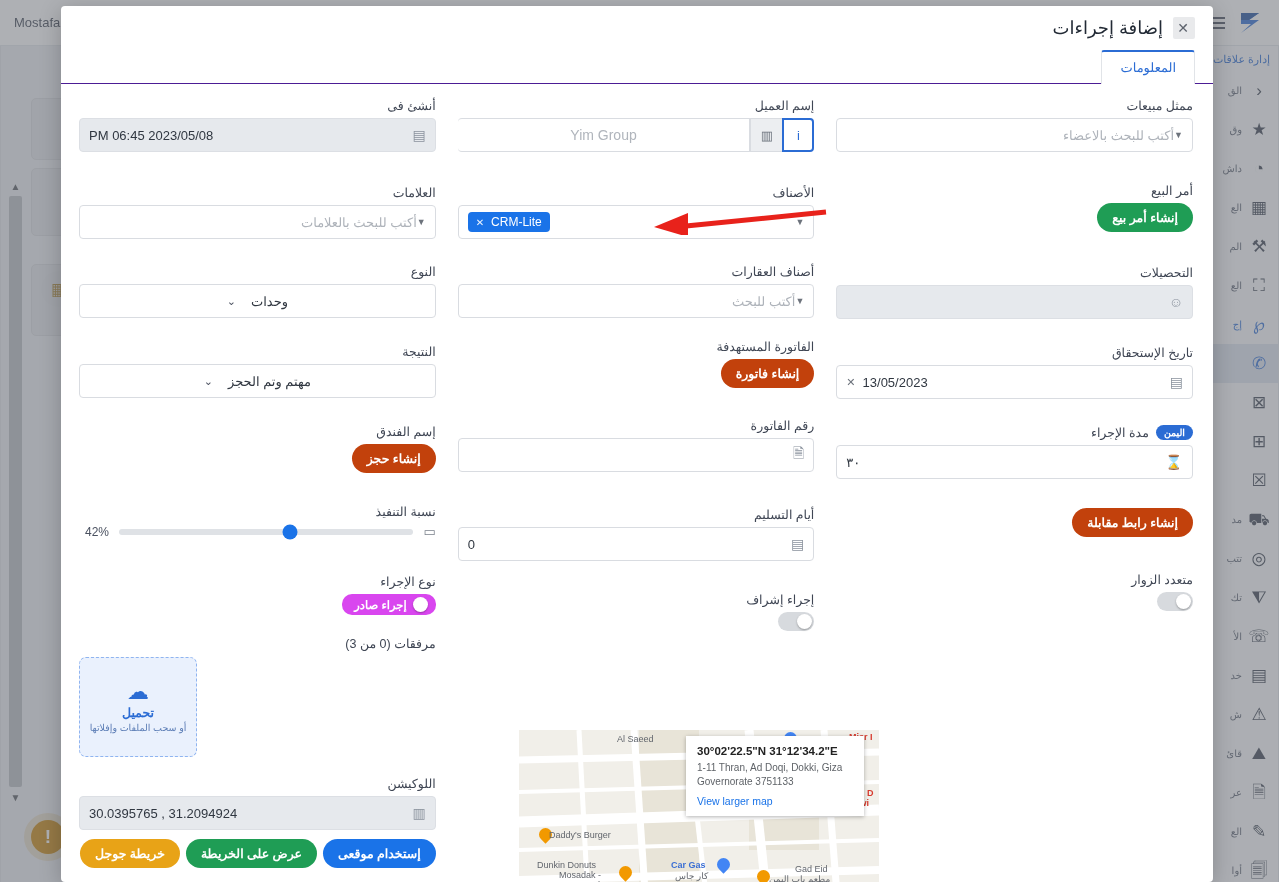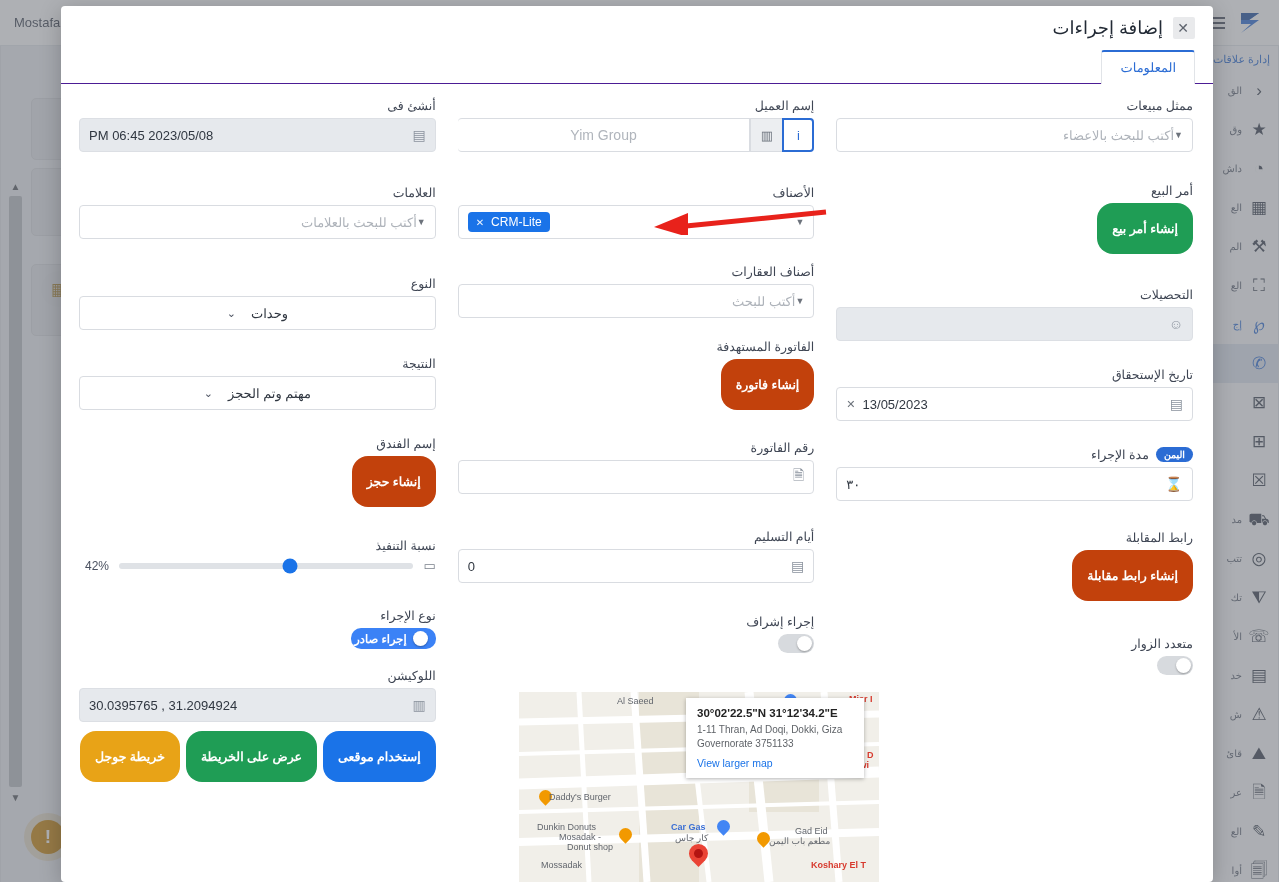--- a/index.html
+++ b/index.html
@@ -146,21 +146,21 @@
     border-radius:0 4px 4px 0;
   }
   .customer-input {
     flex:1; height:34px; border:1px solid #d9dce1; border-inline-end:none;
     border-radius:4px 0 0 4px; display:flex; align-items:center;
     justify-content:center; font-size:14px; color:#b0b5bc;
   }
 
   .pill-btn {
     border:none; border-radius:16px; color:#fff; font-size:12.5px; font-weight:bold;
-    padding:18px 15px; cursor:pointer; align-self:flex-start;
+    padding:7px 15px; cursor:pointer; align-self:flex-start;
   }
   .pill-green { background:#1f9d55; }
   .pill-blue  { background:#c2410c; }
   .btn-row { display:flex; align-items:center; gap:6px; }
 
   .arrow-wrap { position:relative; }
   .red-arrow { position:absolute; left:-188px; top:6px; }
 
   .slider-row { display:flex; align-items:center; gap:10px; }
   .slider-icon { color:#7b828c; font-size:13px; }
@@ -174,39 +174,39 @@
   .slider-pct { font-size:12px; color:#4a5160; min-width:30px; }
 
   .switch {
     width:36px; height:19px; border-radius:10px; background:#d7dade;
     position:relative; cursor:pointer;
   }
   .switch .knob {
     position:absolute; top:2px; right:2px; width:15px; height:15px;
     border-radius:50%; background:#fff; box-shadow:0 1px 2px rgba(0,0,0,.3);
   }
-  .switch.on { background:#3b82f6; width:auto; min-width:72px; height:21px;
-    display:flex; align-items:center; justify-content:flex-start; padding:0 8px 0 3px; }
+  .switch.on { background:#d946ef; width:auto; min-width:72px; height:21px;
+    display:flex; align-items:center; justify-content:flex-start; padding:0 8px 0 12px; }
   .switch.on .knob { position:static; width:15px; height:15px; margin-inline-end:6px; }
   .switch.on .on-label { color:#fff; font-size:11.5px; font-weight:bold; }
 
   .attach-label { font-size:12.5px; color:#3f4654; margin-bottom:6px; text-align:right; }
   .dropzone {
     width:118px; height:100px; border:1.5px dashed #8fb4f0; border-radius:7px;
     background:#eaf1fd; display:flex; flex-direction:column;
     align-items:center; justify-content:center; gap:2px; margin-inline-start:auto;
   }
   .dropzone .cloud { font-size:22px; color:#2b6cd4; line-height:1; }
   .dz-title { font-size:12.5px; color:#2b6cd4; font-weight:bold; }
   .dz-sub { font-size:9.5px; color:#5a7cb5; }
 
   
   .map-area { position:absolute; left:0; right:0; bottom:0; height:190px; }
   .map-box {
-    position:absolute; left:458px; bottom:0; width:360px; height:190px;
+    position:absolute; left:458px; bottom:0; width:360px; height:152px;
     overflow:hidden; background:#e9e6dd;
   }
   .map-svg { position:absolute; inset:0; }
   .map-card {
     position:absolute; top:6px; right:15px; width:178px; background:#fff;
     box-shadow:0 1px 4px rgba(0,0,0,.3); padding:9px 11px; direction:ltr; text-align:left;
   }
   .mc-coord { font-size:11.5px; font-weight:bold; color:#222; }
   .mc-addr { font-size:10px; color:#5f6368; margin-top:4px; line-height:1.35; }
   .mc-link { font-size:10.5px; color:#1a73e8; margin-top:7px; cursor:pointer; }
@@ -411,21 +411,20 @@
           <span>مدة الإجراء</span>
         </div>
         <div class="control">
           <span class="lead-icon">⌛</span>
           <span class="spacer"></span>
           <span class="val">٣٠</span>
         </div>
       </div>
 
       <div class="field" style="margin-top:16px;">
-        <div class="field-label">رابط المقابلة</div>
         <div style="display:flex;justify-content:flex-start;">
           <button class="pill-btn pill-blue">إنشاء رابط مقابلة</button>
         </div>
       </div>
 
       <div class="field" style="margin-top:22px;">
         <div class="field-label">متعدد الزوار</div>
         <div style="display:flex;justify-content:flex-start;">
           <div class="switch">
               <span class="knob"></span>
@@ -512,21 +511,21 @@
       </div>
 
       <div class="field" style="margin-top:20px;">
         <div class="field-label">العلامات</div>
         <div class="control select-like">
           <span class="caret">▼</span>
           <span class="txt ph">أكتب للبحث بالعلامات</span>
         </div>
       </div>
 
-      <div class="field" style="margin-top:24px;">
+      <div class="field" style="margin-top:12px;">
         <div class="field-label">النوع</div>
         <div class="control select-ctl">
           <span class="val">وحدات</span>
           <span class="chev">⌄</span>
         </div>
       </div>
 
       <div class="field" style="margin-top:13px;">
         <div class="field-label">النتيجة</div>
         <div class="control select-ctl">
@@ -556,20 +555,28 @@
       <div class="field" style="margin-top:22px;">
         <div class="field-label">نوع الإجراء</div>
         <div style="display:flex;justify-content:flex-start;">
           <div class="switch on">
             <span class="knob"></span>
             <span class="on-label">إجراء صادر</span>
           </div>
         </div>
       </div>
 
+      <div class="field" style="margin-top:8px;">
+        <div class="attach-label">مرفقات (0 من 3)</div>
+        <div class="dropzone">
+          <span class="cloud">☁</span>
+          <span class="dz-title">تحميل</span>
+          <span class="dz-sub">أو سحب الملفات وإفلاتها</span>
+        </div>
+      </div>
 
       <div class="field" style="margin-top:6px;">
         <div class="field-label">اللوكيشن</div>
         <div class="control disabled">
           <span class="lead-icon">▥</span>
           <span class="spacer"></span>
           <span class="val">31.2094924 , 30.0395765</span>
         </div>
         <div class="btn-row" id="location-buttons" style="margin-top:9px;">
             <button class="pill-btn" style="background: rgb(26, 115, 232);">إستخدام موقعى</button>

